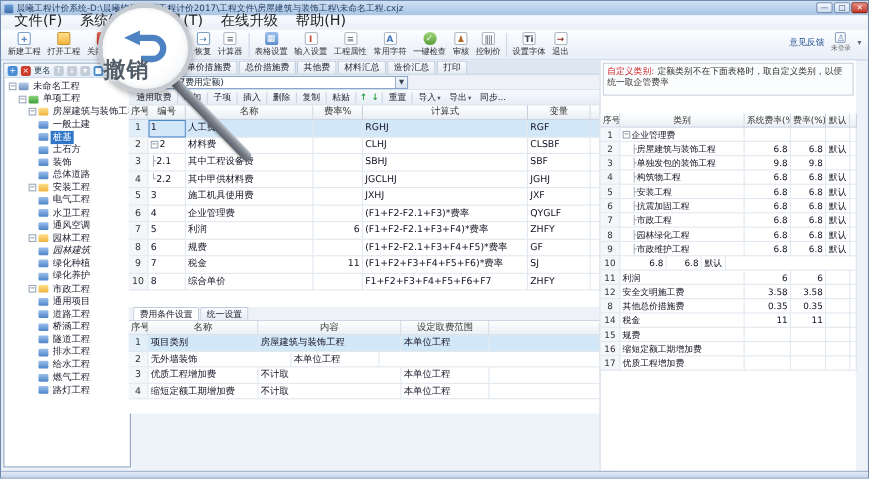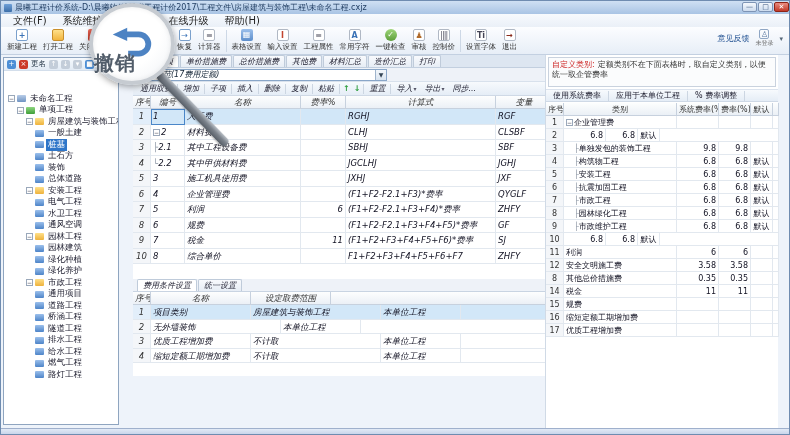--- a/index.html
+++ b/index.html
@@ -16,21 +16,21 @@
   #title-text { white-space:nowrap; overflow:hidden; }
   #win-controls { position:absolute; right:2px; top:1px; display:flex; gap:1px; }
   .wc { width:15px; height:10px; font-size:7px; line-height:9px; text-align:center;
     border:1px solid #7d94b5; border-radius:2px; color:#33517a;
     background:linear-gradient(#f4f8fc,#cddcee); }
   .wc.close { background:linear-gradient(#e98b7f,#c23a28); color:#fff; border-color:#8e2417; }
 
   
   #menubar { position:absolute; left:0; top:13px; width:790px; height:15px;
     background:linear-gradient(#f7fafd,#e9eff7); border-bottom:1px solid #d4dfec;
-    display:flex; align-items:center; font-size:10px; color:#222; padding-left:4px; }
+    display:flex; align-items:flex-start; font-size:13px; color:#222; padding-left:4px; }
   .menu-item { padding:0 8px; height:12px; line-height:12px; }
 
   
   #toolbar { position:absolute; left:0; top:26px; width:790px; height:28px;
     background:linear-gradient(#fcfdff,#e7eef7); border-bottom:1px solid #c3d0e1;
     display:flex; align-items:center; padding-left:3px; }
   .tbtn { display:flex; flex-direction:column; align-items:center; justify-content:center;
     font-size:7.5px; color:#333; padding:1px 3px; height:26px; white-space:nowrap; }
   .tico { width:12px; height:12px; border-radius:2px; margin-bottom:1px; font-size:8px;
     line-height:12px; text-align:center; color:#fff; }
@@ -60,35 +60,35 @@
   #sidebar { position:absolute; left:2px; top:56px; width:116px; height:368px;
     background:#fff; border:1px solid #8fa5c0; }
   #side-toolbar { height:13px; background:linear-gradient(#f5f9fd,#e2ebf5);
     border-bottom:1px solid #d3deeb; display:flex; align-items:center; gap:3px;
     padding:0 3px; font-size:7.5px; color:#234; }
   .sico { width:9px; height:9px; border-radius:2px; font-size:7px; line-height:9px;
     text-align:center; color:#fff; }
   .sico.add { background:#4d8fd6; }
   .sico.del { background:#cc3a28; }
   .sico.gray { background:#c3cdd9; }
-  #tree { font-size:8.5px; color:#223; padding:2px 0 0 2px; overflow:hidden;margin-top:20px; }
+  #tree { font-size:8.5px; color:#223; padding:2px 0 0 2px; overflow:hidden; }
   .tree-item { display:flex; align-items:center; height:11.5px; white-space:nowrap; }
   .t-exp { width:7px; height:7px; border:1px solid #9aa8ba; background:#fff; color:#445;
     font-size:6px; line-height:5px; text-align:center; margin-right:2px; flex:0 0 auto; }
   .t-ico { width:9px; height:7px; border-radius:1px; margin-right:2px; flex:0 0 auto; }
   .t-root { background:linear-gradient(#b9cde8,#6f93c2); }
   .t-section { background:linear-gradient(#8fd67f,#3f9e3a); }
   .t-group { background:linear-gradient(#ffe08a,#eeb23c); }
   .t-leaf { background:linear-gradient(#9cc0ec,#4d84c8); }
   .t-label { padding:0 2px; }
   .t-label.selected { background:#2f76c9; color:#fff; }
 
   
-  #main-panel { position:absolute; left:132px; top:54px; width:429px; height:321px;
-    background:#fff;font-style:italic; }
+  #main-panel { position:absolute; left:116px; top:54px; width:429px; height:321px;
+    background:#fff; }
   #main-tabs { height:13px; background:#dde6f1; display:flex; align-items:flex-end;
     padding-left:2px; border-bottom:1px solid #c2cfdf; }
   .tab { font-size:8px; height:12px; line-height:12px; padding:0 5px; margin-right:1px;
     border:1px solid #bfcbda; border-bottom:none; border-radius:2px 2px 0 0;
     background:linear-gradient(#f8fafd,#e7edf5); color:#223; white-space:nowrap; }
   .tab.active { background:#fff; }
   #dropdown-row { height:14px; padding:1px 2px; background:#eef2f8;
     border-bottom:1px solid #d8e1ec; }
   #list-select { position:relative; width:252px; height:12px; border:1px solid #89a6c8;
     background:#fff; font-size:8px; line-height:10px; padding:0 12px 0 3px; color:#123; }
@@ -332,21 +332,21 @@
       </div>
       <div class="tree-item" style="padding-left: 29px;">
         <span class="t-ico t-leaf"></span>
         <span class="t-label">通风空调</span>
       </div>
       <div class="tree-item" style="padding-left: 20px;">
         <span class="t-exp">−</span>
         <span class="t-ico t-group"></span>
         <span class="t-label">园林工程</span>
       </div>
-      <div class="tree-item" style="padding-left: 29px;">
+      <div class="tree-item" style="padding-left: 29px; font-style: italic;">
         <span class="t-ico t-leaf"></span>
         <span class="t-label">园林建筑</span>
       </div>
       <div class="tree-item" style="padding-left: 29px;">
         <span class="t-ico t-leaf"></span>
         <span class="t-label">绿化种植</span>
       </div>
       <div class="tree-item" style="padding-left: 29px;">
         <span class="t-ico t-leaf"></span>
         <span class="t-label">绿化养护</span>
@@ -534,20 +534,21 @@
     </div>
   <div id="bottom-panel">
     <div id="bottom-tabs">
         <span class="tab active">费用条件设置</span>
         <span class="tab">统一设置</span>
       </div>
     <div id="bottom-table" class="grid">
         <div class="grow hdr">
           <span class="cell" style="width: 18px; flex: 0 0 auto;">序号</span>
           <span class="cell" style="width: 100px; flex: 0 0 auto;">名称</span>
+          <span class="cell" style="width: 130px; flex: 0 0 auto;">内容</span>
           <span class="cell" style="width: 80px; flex: 0 0 auto;">设定取费范围</span>
           <span class="cell" style="flex: 1 1 auto;"></span>
         </div>
         <div class="grow sel">
           <span class="cell num" style="width: 18px; flex: 0 0 auto;">1</span>
           <span class="cell " style="width: 100px; flex: 0 0 auto;">项目类别</span>
           <span class="cell " style="width: 130px; flex: 0 0 auto;">房屋建筑与装饰工程</span>
           <span class="cell " style="width: 80px; flex: 0 0 auto;">本单位工程</span>
           <span class="cell" style="flex: 1 1 auto;"></span>
         </div>
@@ -574,47 +575,40 @@
       </div>
   </div>
 </div>
 
 <div id="splitter-v"></div>
 
 <div id="right-panel">
   <div id="custom-box">
     <span id="custom-label">自定义类别:</span><span>定额类别不在下面表格时，取自定义类别，以便统一取企管费率</span>
   </div>
-  <div id="right-toolbar">
-      <span class="rbtn">使用系统费率</span>
-      <span class="fsep"></span>
-      <span class="rbtn">应用于本单位工程</span>
-      <span class="fsep"></span>
-      <span class="rbtn">% 费率调整</span>
-      <span class="fsep"></span>
-    </div>
   <div id="right-table" class="grid">
       <div class="grow hdr">
         <span class="cell" style="width: 18px; flex: 0 0 auto;">序号</span>
         <span class="cell" style="width: 113px; flex: 0 0 auto;">类别</span>
         <span class="cell" style="width: 42px; flex: 0 0 auto;">系统费率(%)</span>
         <span class="cell" style="width: 32px; flex: 0 0 auto;">费率(%)</span>
         <span class="cell" style="width: 22px; flex: 0 0 auto;">默认</span>
         <span class="cell" style="flex: 1 1 auto;"></span>
       </div>
       <div class="grow">
         <span class="cell num" style="width: 18px; flex: 0 0 auto;">1</span>
         <span class="cell " style="width: 113px; flex: 0 0 auto;"><span class="texp">−</span>企业管理费</span>
         <span class="cell r" style="width: 42px; flex: 0 0 auto;"></span>
         <span class="cell r" style="width: 32px; flex: 0 0 auto;"></span>
         <span class="cell c" style="width: 22px; flex: 0 0 auto;"></span>
         <span class="cell" style="flex: 1 1 auto;"></span>
       </div>
       <div class="grow">
         <span class="cell num" style="width: 18px; flex: 0 0 auto;">2</span>
+        <span class="cell " style="width: 113px; flex: 0 0 auto; padding-left: 10px;"><span class="tg">├</span>房屋建筑与装饰工程</span>
         <span class="cell r" style="width: 42px; flex: 0 0 auto;">6.8</span>
         <span class="cell r" style="width: 32px; flex: 0 0 auto;">6.8</span>
         <span class="cell c" style="width: 22px; flex: 0 0 auto;">默认</span>
         <span class="cell" style="flex: 1 1 auto;"></span>
       </div>
       <div class="grow">
         <span class="cell num" style="width: 18px; flex: 0 0 auto;">3</span>
         <span class="cell " style="width: 113px; flex: 0 0 auto; padding-left: 10px;"><span class="tg">├</span>单独发包的装饰工程</span>
         <span class="cell r" style="width: 42px; flex: 0 0 auto;">9.8</span>
         <span class="cell r" style="width: 32px; flex: 0 0 auto;">9.8</span>

